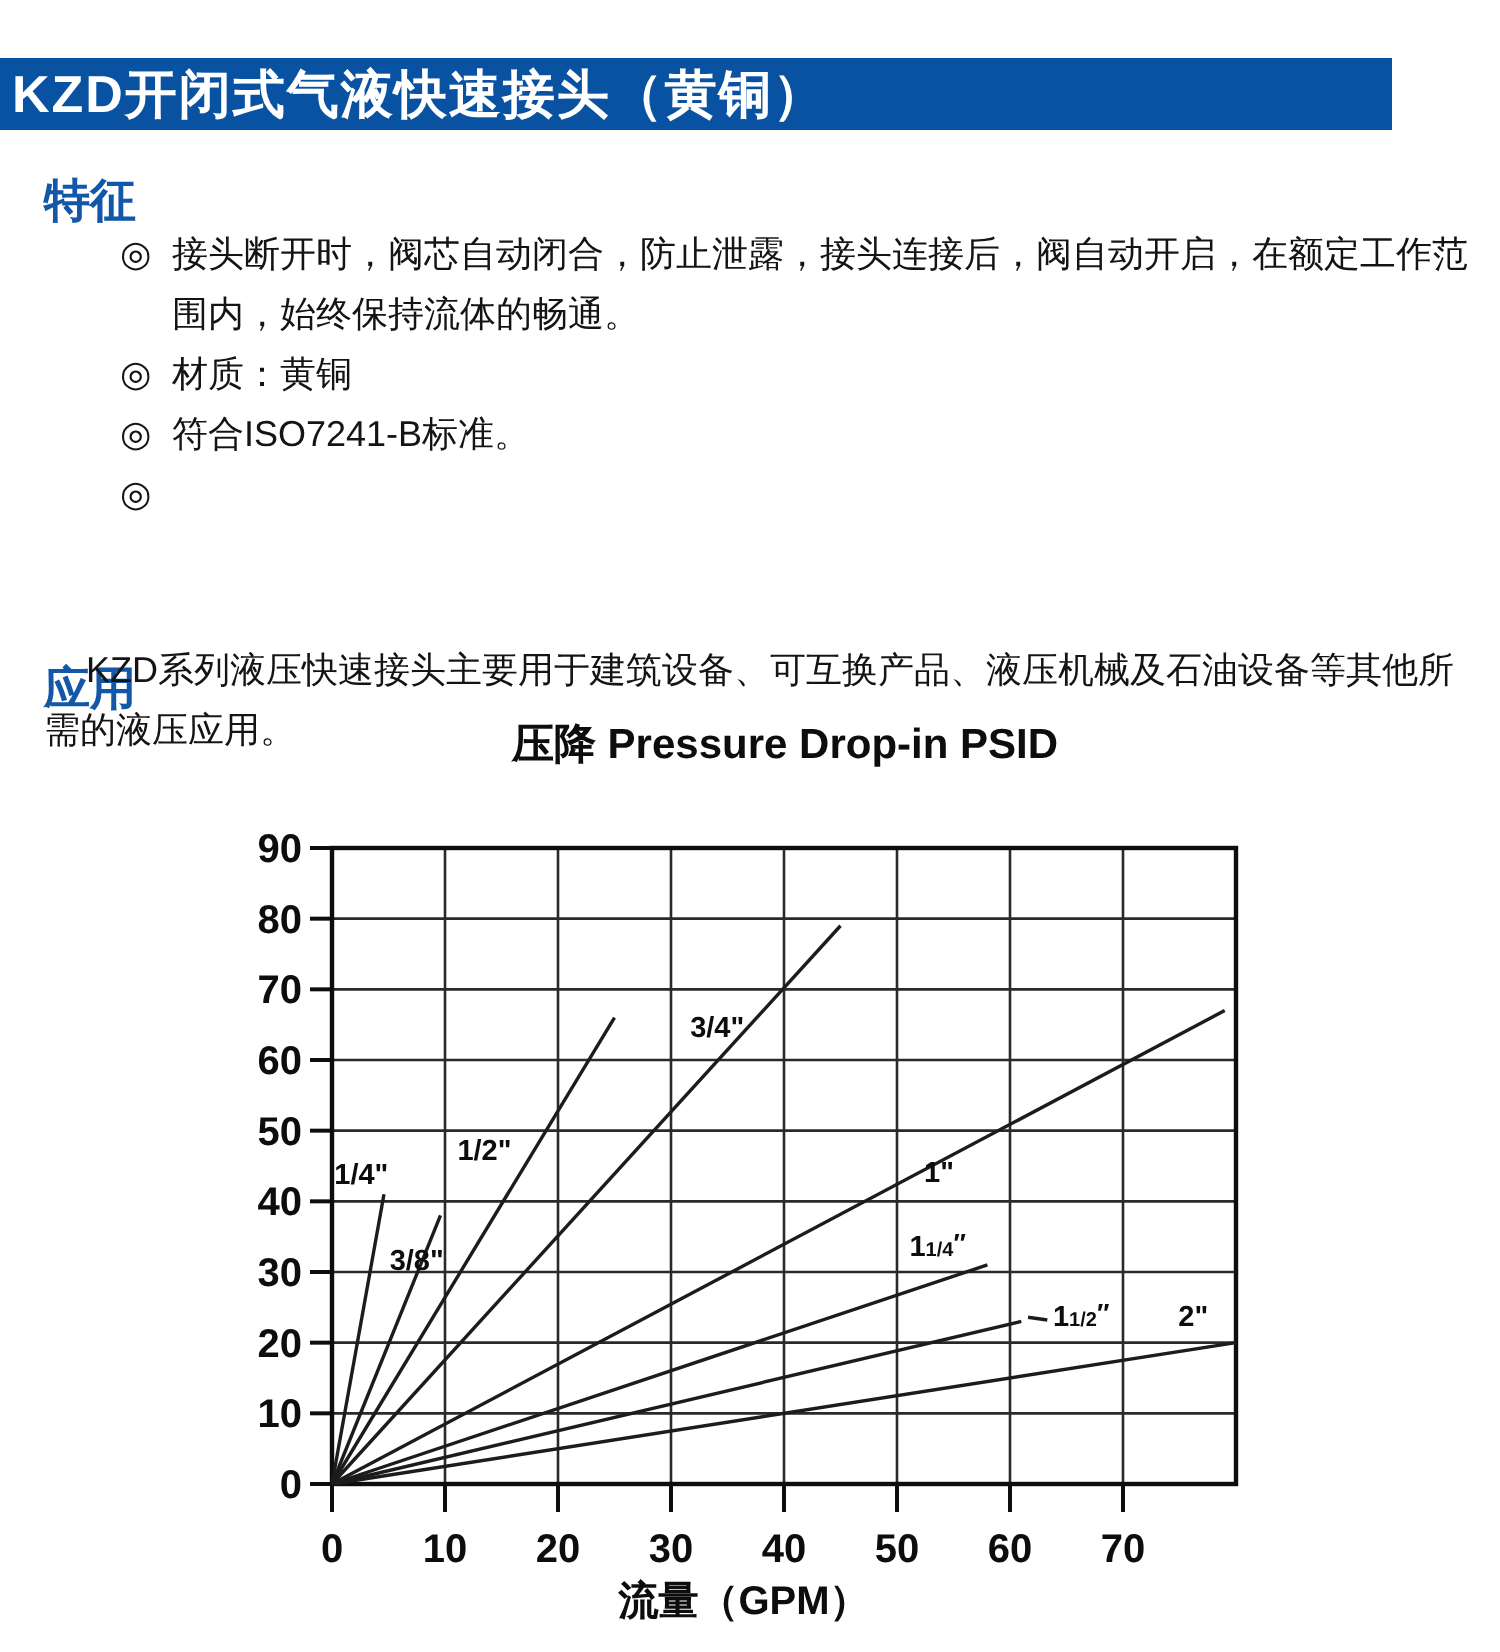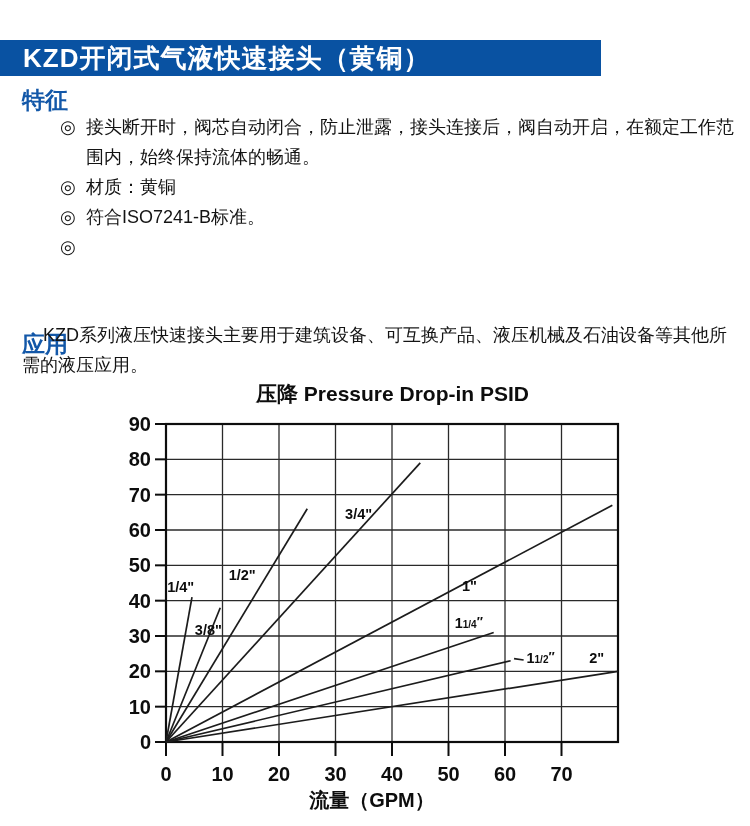--- a/index.html
+++ b/index.html
@@ -5,24 +5,24 @@
   * { margin:0; padding:0; box-sizing:border-box; }
   html,body { background:#ffffff; }
   body {
     width:750px; height:826px;
     font-family:"Liberation Sans","DejaVu Sans",sans-serif;
     color:#141414;
   }
   .page { position:relative; width:750px; height:826px; background:#ffffff; overflow:hidden; }
 
   .title-bar {
-    position:absolute; top:40px; left:0; width:601px; height:36px;
+    position:absolute; top:29px; left:0; width:696px; height:36px;
     background:#0952A2; color:#ffffff;
     display:flex; align-items:center;
-    padding-left:23px;
+    padding-left:6px;
     font-size:26px; font-weight:bold; letter-spacing:1px;
   }
 
   .sec-head {
     position:absolute; left:22px;
     color:#1257A8; font-size:23px; font-weight:bold;
   }
   .feat-head { top:85px; }
   .app-head  { top:291px;margin-top:38px; }
 
@@ -40,21 +40,21 @@
     font-size:18px;
   }
 
   .app-para {
     position:absolute; top:320px; left:22px; width:714px;
     font-size:18px; line-height:30px;
     text-indent:21px;
   }
 
   .chart-title {
-    position:absolute; top:380px; left:120px; width:545px;
+    position:absolute; top:358px; left:120px; width:545px;
     text-align:center;
     font-size:21px; font-weight:bold; color:#0d0d0d;
   }
   .chart-svg { position:absolute; top:400px; left:120px; }
 </style>
 </head>
 <body>
 
 <div class="page">
 

